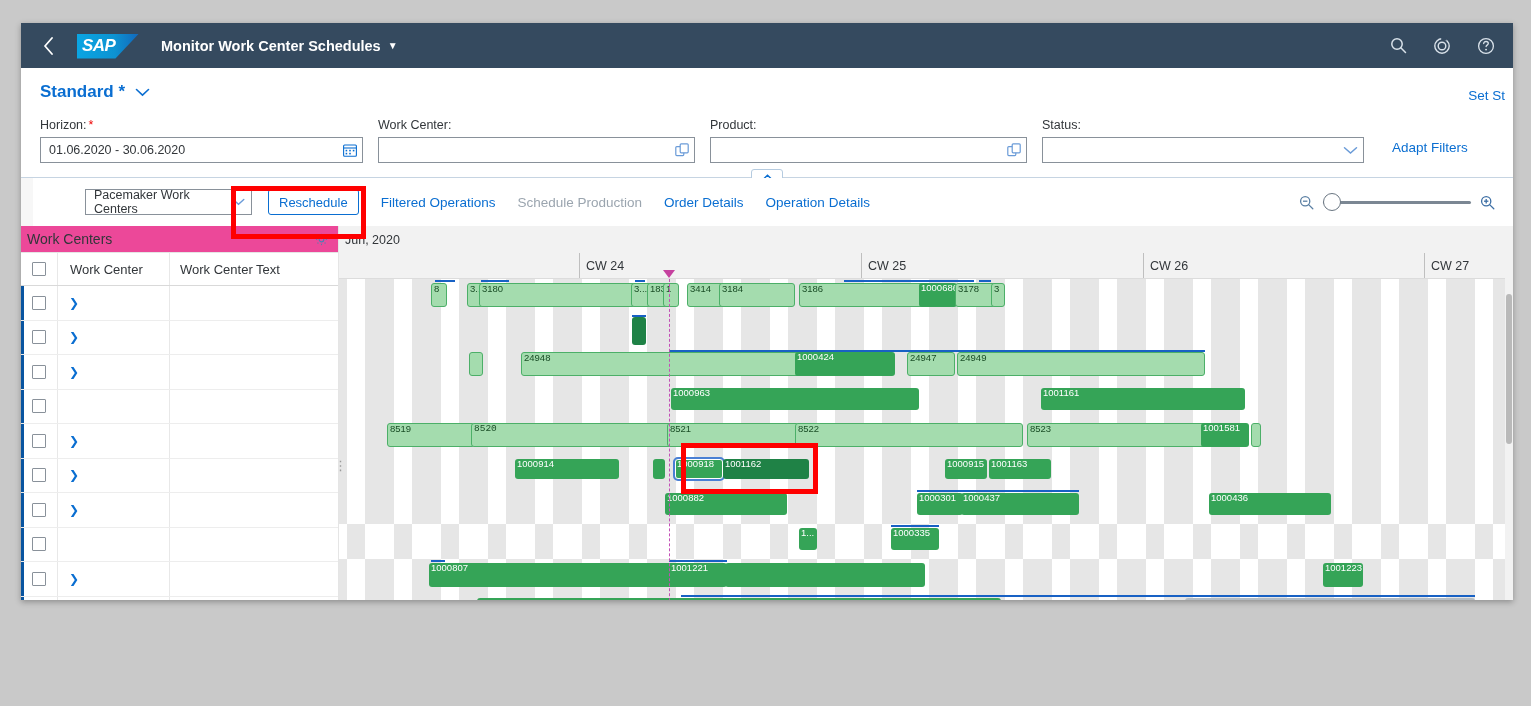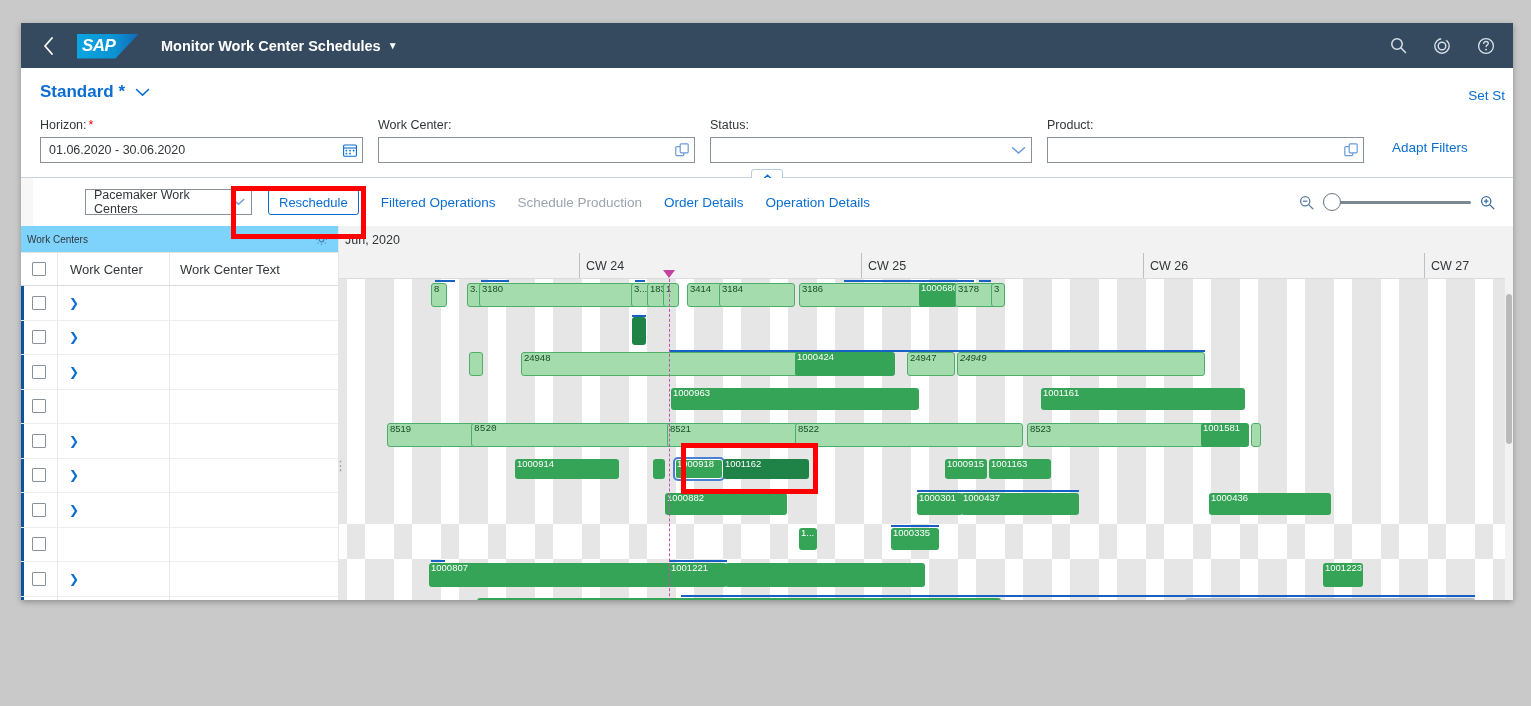--- a/index.html
+++ b/index.html
@@ -253,23 +253,23 @@
     width: 318px;
     flex: 0 0 318px;
     background: #fff;
     position: relative;
     border-right: 1px solid #e5e5e5;
   }
   .tbl-head-title {
     height: 26px;
     display: flex; align-items: center;
     padding: 0 10px 0 6px;
-    font-size: 10px;
+    font-size: 14px;
     color: #32363a;
-    background: #7dd3fc;
+    background: #ec4899;
     justify-content: flex-end;
   }
   .tbl-head-title .gear {
     margin-left: auto;
     color: #4a7fb5;
     display: flex; align-items: center;
     cursor: pointer;
   }
   .tbl-colhead {
     display: flex;
@@ -538,39 +538,39 @@
             <span class="fico">
               <svg width="14" height="14" viewBox="0 0 14 14">
                 <rect x="0.8" y="3.6" width="8" height="9" rx="1" stroke="#6a9bd8" stroke-width="1.2" fill="none"></rect>
                 <rect x="5.2" y="0.8" width="8" height="9" rx="1" stroke="#6a9bd8" stroke-width="1.2" fill="#fff"></rect>
               </svg>
             </span>
           </div>
         </div>
 
         <div class="ffield" style="margin-left:15px">
-          <span class="flabel">Status:</span>
-          <div class="finput f-status">
-            <span class="val"></span>
-            <span class="fico">
-              <svg width="15" height="9" viewBox="0 0 15 9" fill="none">
-                <path d="M1.5 1.8 L7.5 7 L13.5 1.8" stroke="#6a9bd8" stroke-width="1.5" fill="none" stroke-linecap="round"></path>
-              </svg>
-            </span>
-          </div>
-        </div>
-
-        <div class="ffield" style="margin-left:15px">
           <span class="flabel">Product:</span>
           <div class="finput f-prod">
             <span class="val"></span>
             <span class="fico">
               <svg width="14" height="14" viewBox="0 0 14 14">
                 <rect x="0.8" y="3.6" width="8" height="9" rx="1" stroke="#6a9bd8" stroke-width="1.2" fill="none"></rect>
                 <rect x="5.2" y="0.8" width="8" height="9" rx="1" stroke="#6a9bd8" stroke-width="1.2" fill="#fff"></rect>
+              </svg>
+            </span>
+          </div>
+        </div>
+
+        <div class="ffield" style="margin-left:15px">
+          <span class="flabel">Status:</span>
+          <div class="finput f-status">
+            <span class="val"></span>
+            <span class="fico">
+              <svg width="15" height="9" viewBox="0 0 15 9" fill="none">
+                <path d="M1.5 1.8 L7.5 7 L13.5 1.8" stroke="#6a9bd8" stroke-width="1.5" fill="none" stroke-linecap="round"></path>
               </svg>
             </span>
           </div>
         </div>
         <div class="adapt-filters">Adapt Filters</div>
       </div>
 
       <div class="fb-collapse">
         <div class="line"></div>
         <div class="btn">
@@ -866,21 +866,21 @@
                 <div class="nonwork" style="left: 948px; width: 18px;"></div>
                 <div class="nonwork" style="left: 995px; width: 18px;"></div>
                 <div class="nonwork" style="left: 1042px; width: 18px;"></div>
                 <div class="nonwork" style="left: 1089px; width: 18px;"></div>
                 <div class="nonwork" style="left: 1136px; width: 18px;"></div>
                 <div class="orderline" style="left: 330px; width: 536px; top: 1px;"></div>
                 <div class="bar light" style="left: 130px; width: 14px; top: 3px; height: 24px;"></div>
                 <div class="bar light" style="left: 182px; width: 280px; top: 3px; height: 24px;">24948</div>
                 <div class="bar mid" style="left: 456px; width: 100px; top: 3px; height: 24px;">1000424</div>
                 <div class="bar light" style="left: 568px; width: 48px; top: 3px; height: 24px;">24947</div>
-                <div class="bar light" style="left: 618px; width: 248px; top: 3px; height: 24px; font-style: italic;">24949</div>
+                <div class="bar light" style="left: 618px; width: 248px; top: 3px; height: 24px;">24949</div>
               </div>
               <div class="g-row" style="top: 105px; height: 35px;">
                 <div class="nonwork" style="left: 8px; width: 18px;"></div>
                 <div class="nonwork" style="left: 55px; width: 18px;"></div>
                 <div class="nonwork" style="left: 102px; width: 18px;"></div>
                 <div class="nonwork" style="left: 149px; width: 18px;"></div>
                 <div class="nonwork" style="left: 196px; width: 18px;"></div>
                 <div class="nonwork" style="left: 243px; width: 18px;"></div>
                 <div class="nonwork" style="left: 290px; width: 18px;"></div>
                 <div class="nonwork" style="left: 337px; width: 18px;"></div>

